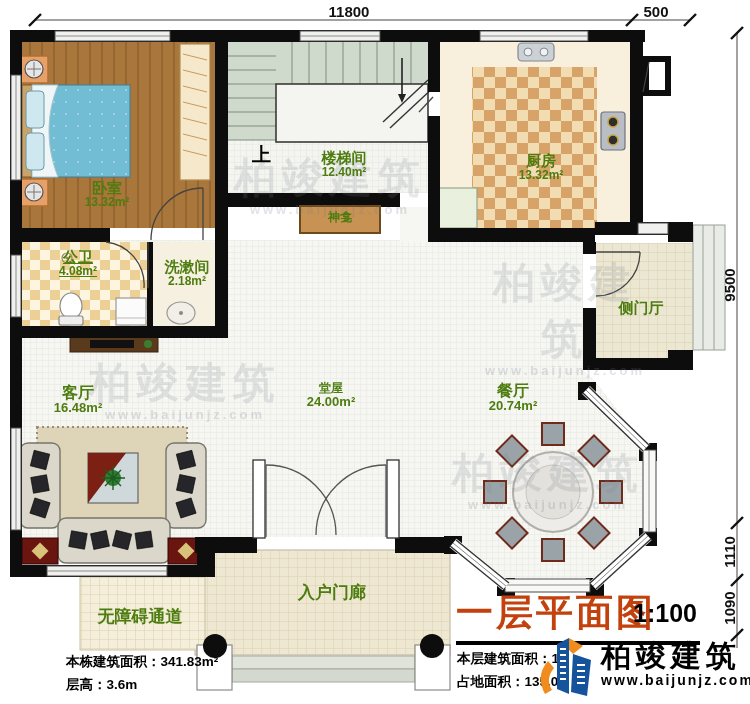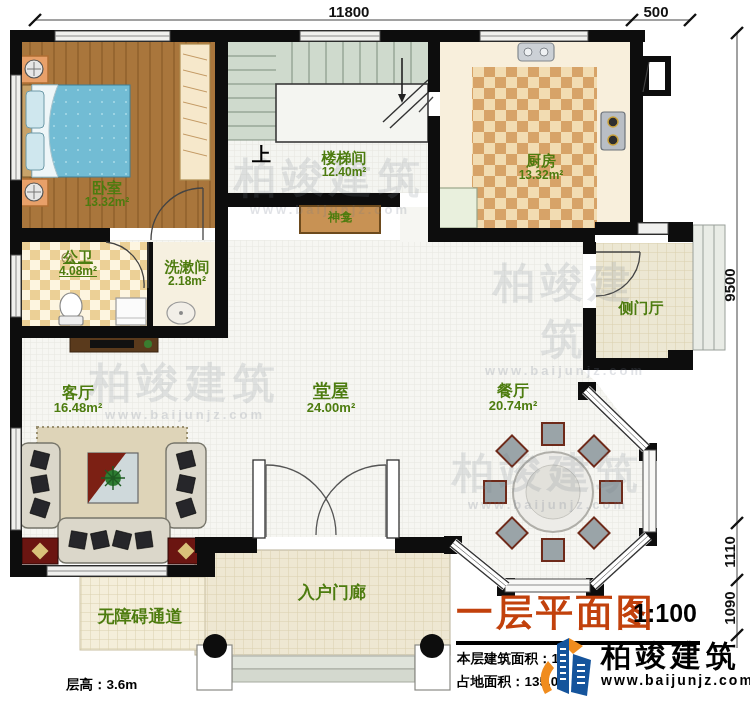--- a/index.html
+++ b/index.html
@@ -3,21 +3,21 @@
 <meta charset="utf-8">
 <style>
   html,body{margin:0;padding:0;background:#fff;}
   .canvas{position:relative;width:750px;height:704px;background:#fff;overflow:hidden;
           font-family:"Liberation Sans",sans-serif;color:#0c0c0c;}
   .plan-svg{position:absolute;left:0;top:0;}
   .lbl{position:absolute;transform:translate(-50%,0);text-align:center;font-weight:bold;
        line-height:1.08;white-space:nowrap;color:#4d7c0f;}
   .lbl .nm{font-size:15px;}
   .lbl .ar{font-size:12px;}
-  .lbl.big .nm{font-size:18px;}
+  .lbl.big .nm{font-size:12px;}
   .lbl.big .ar{font-size:13px;}
   .dim{position:absolute;font-weight:bold;font-size:15px;color:#111;transform:translate(-50%,0);}
   .dim.vert{transform:translate(-50%,-50%) rotate(-90deg);}
   .wm{position:absolute;transform:translate(-50%,0);text-align:center;pointer-events:none;}
   .wm .t{font-size:42px;font-weight:bold;letter-spacing:6px;color:rgba(115,125,140,.18);}
   .wm .u{font-size:13px;font-weight:bold;letter-spacing:3px;color:rgba(115,125,140,.22);margin-top:-4px;}
   .title-main{position:absolute;left:456px;top:588px;font-size:37px;font-weight:900;letter-spacing:3px;color:#c2410c;}
   .title-scale{position:absolute;left:633px;top:599px;font-size:25px;font-weight:bold;color:#000;}
   .title-rule{position:absolute;left:456px;top:641px;width:244px;height:4px;background:#000;}
   .note{position:absolute;font-size:13.5px;font-weight:bold;color:#000;white-space:nowrap;}
@@ -421,20 +421,21 @@
 <div class="dim" style="left:325px;top:3px;margin-left:24px;">11800</div>
 <div class="dim" style="left:656px;top:3px;">500</div>
 <div class="dim vert" style="left:729px;top:285px;">9500</div>
 <div class="dim vert" style="left:729px;top:552px;">1110</div>
 <div class="dim vert" style="left:729px;top:608px;">1090</div>
 
 <div class="title-main">一层平面图</div>
 <div class="title-scale">1:100</div>
 <div class="title-rule"></div>
 
+<div class="note" style="left:66px;top:653px;">本栋建筑面积：341.83m²</div>
 <div class="note" style="left:66px;top:676px;">层高：3.6m</div>
 <div class="note" style="left:457px;top:650px;">本层建筑面积：12</div>
 <div class="note" style="left:457px;top:673px;">占地面积：135.0</div>
 
 <div class="logo">
   <svg width="68" height="66" viewBox="0 0 68 66">
     <path d="M12,62 Q2,44 15,29 L21,36 Q12,47 19,58 Z" fill="#f08c1e"></path>
     <path d="M24,12 L36,6 L36,62 L24,57 Z" fill="#15549c"></path>
     <path d="M40,22 L58,28 L54,64 L38,60 Z" fill="#15549c"></path>
     <path d="M36,6 L50,14 L40,22 L36,18 Z" fill="#f08c1e"></path>

